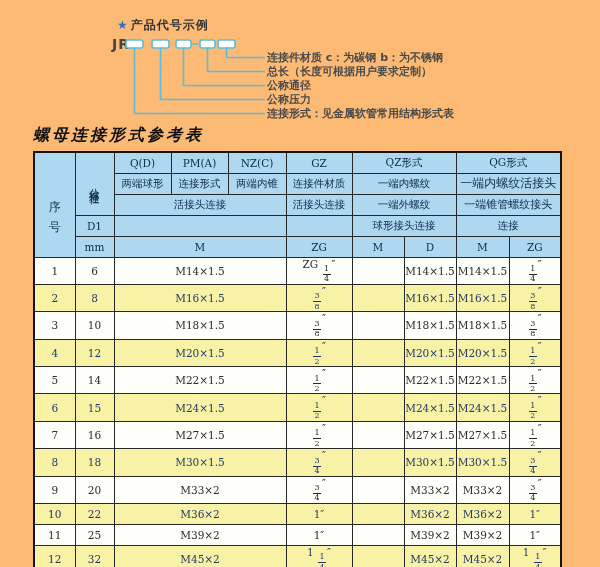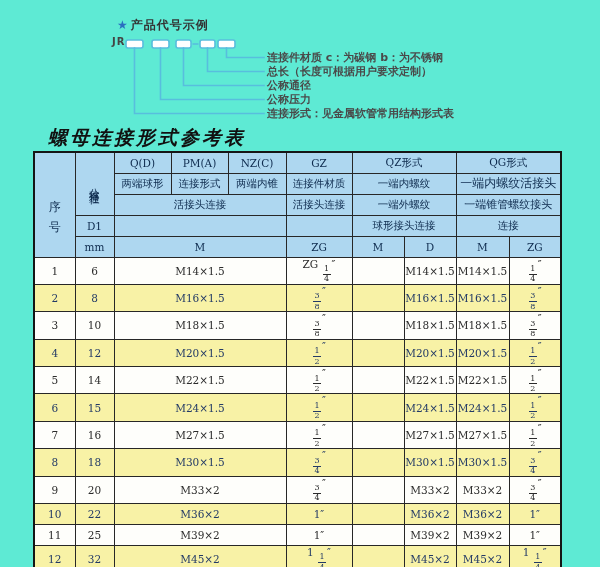--- a/index.html
+++ b/index.html
@@ -1,44 +1,44 @@
 <!DOCTYPE html>
 <html><head>
 <meta charset="utf-8">
 <style>
   * { margin:0; padding:0; box-sizing:border-box; }
   body { background:#ffffff; }
   .page {
     position:relative; width:600px; height:567px;
-    background:#5eead4; overflow:hidden;
+    background:#fdba74; overflow:hidden;
     font-family:"DejaVu Sans", sans-serif;
   }
 
   
   .diag-heading {
     position:absolute; left:117px; top:17px;
     font-size:12px; font-weight:bold; color:#333;
     letter-spacing:1px; white-space:nowrap;
   }
   .diag-heading .star { color:#2a6fc0; margin-right:2px; }
   .code-prefix {
     position:absolute; left:112px; top:36px;
-    font-size:10px; font-weight:bold; color:#444; letter-spacing:1px;
+    font-size:14px; font-weight:bold; color:#444; letter-spacing:1px;
   }
   svg.diagram { position:absolute; left:0; top:0; }
   .diag-label {
     position:absolute; left:267px; height:14px; line-height:14px;
     font-size:11px; font-weight:bold; color:#4a4a4a; white-space:nowrap;
   }
 
   
   .table-title {
-    position:absolute; left:48px; top:125px;
+    position:absolute; left:33px; top:125px;
     font-family:"DejaVu Serif", serif; font-weight:bold; font-style:italic;
-    font-size:19px; letter-spacing:3px; color:#111; white-space:nowrap;
+    font-size:16px; letter-spacing:3px; color:#111; white-space:nowrap;
   }
 
   
   table.ref {
     position:absolute; left:33px; top:151px; width:527px;
     border-collapse:collapse; table-layout:fixed;
     border:2px solid #151515;
     font-family:"DejaVu Serif", serif;
   }
   .ref th, .ref td {

